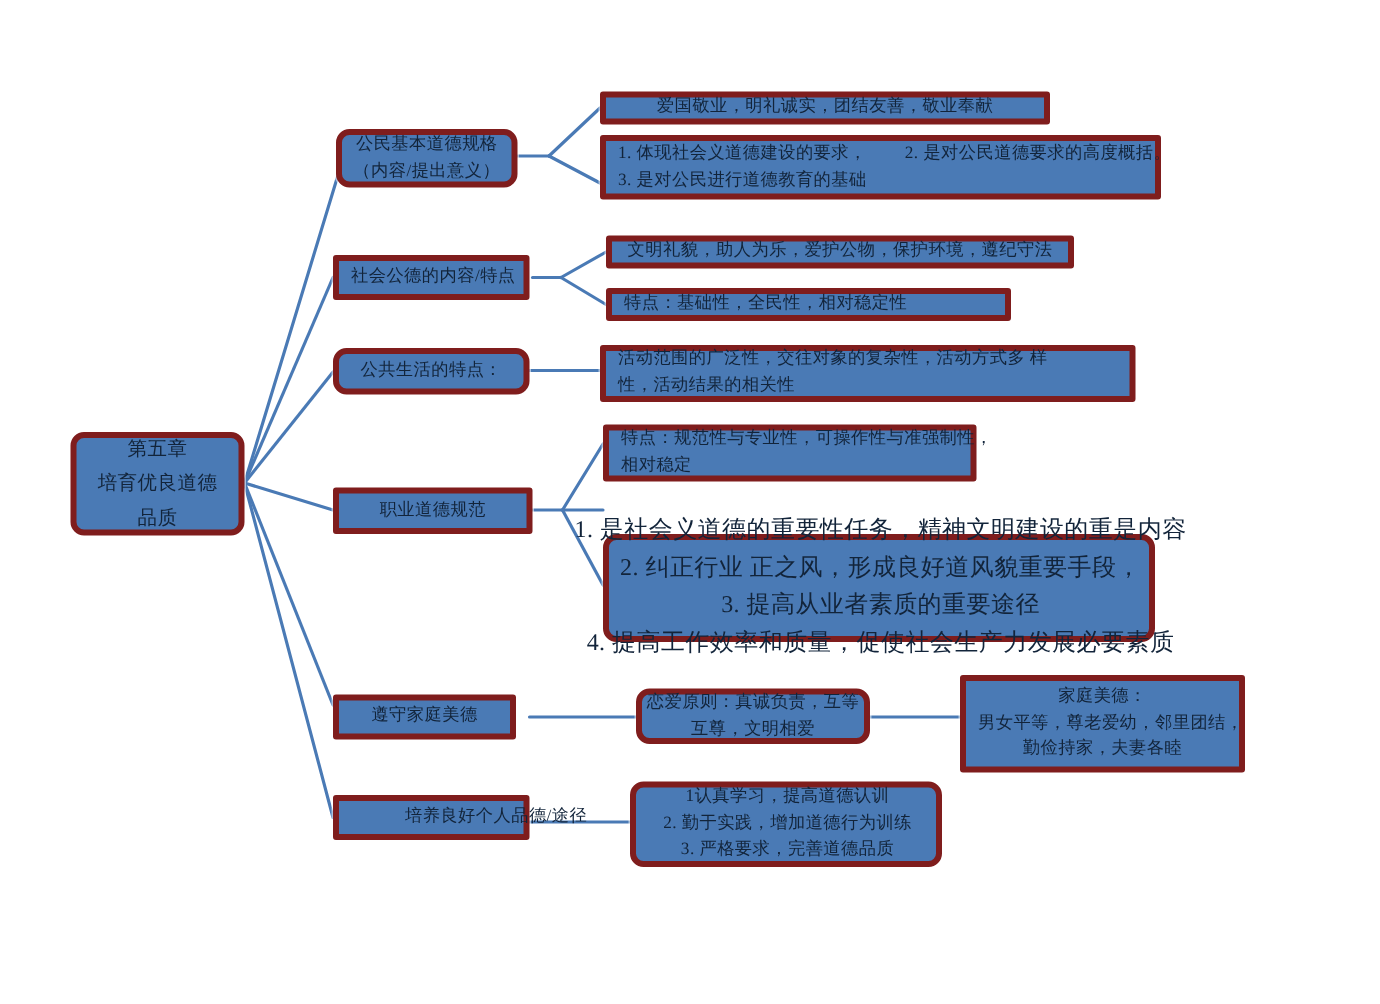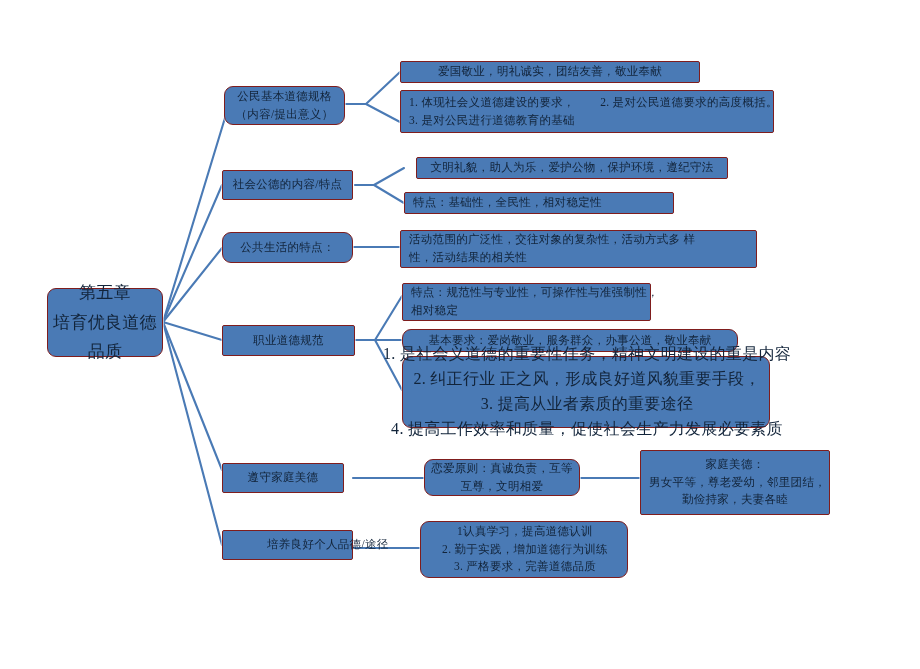--- a/index.html
+++ b/index.html
@@ -23,21 +23,21 @@
     left: 0;
     top: 0;
     width: 920px;
     height: 669px;
     pointer-events: none;
   }
   .node {
     position: absolute;
     box-sizing: border-box;
     background: #4a7ab5;
-    border: 1px solid #7f1d1d;
+    border: 4px solid #7f1d1d;
     color: #12243a;
     display: flex;
     flex-direction: column;
     justify-content: center;
     font-size: 11.5px;
     line-height: 1.55;
     letter-spacing: 0.3px;
     box-shadow: 0 0 0 1px rgba(255,255,255,0.55);
   }
   .node.rounded {
@@ -57,21 +57,21 @@
   .left {
     text-align: left;
   }
   .pad-c {
     padding: 4px 8px;
   }
   .pad-l {
     padding: 5px 6px 5px 8px;
   }
   .root {
-    font-size: 17px;
+    font-size: 13px;
     line-height: 1.75;
   }
   .big {
     font-size: 16px;
   }
 </style>
 </head>
 <body>
 
 <div id="canvas">
@@ -127,21 +127,21 @@
 
   <div class="node sharp left pad-l" style="left:400px; top:90px; width:374px; height:43px;">
     <span class="ln">1. 体现社会义道德建设的要求，        2. 是对公民道德要求的高度概括。</span>
     <span class="ln">3. 是对公民进行道德教育的基础</span>
   </div>
 
   <div class="node sharp center pad-c" style="left:222px; top:170px; width:131px; height:30px;">
     <span class="ln">社会公德的内容/特点</span>
   </div>
 
-  <div class="node sharp center pad-c" style="left:404px; top:157px; width:312px; height:22px;margin-left:12px;">
+  <div class="node sharp center pad-c" style="left:404px; top:157px; width:312px; height:22px;">
     <span class="ln">文明礼貌，助人为乐，爱护公物，保护环境，遵纪守法</span>
   </div>
 
   <div class="node sharp left pad-l" style="left:404px; top:192px; width:270px; height:22px;">
     <span class="ln">特点：基础性，全民性，相对稳定性</span>
   </div>
 
   <div class="node rounded center pad-c" style="left:222px; top:232px; width:131px; height:31px;">
     <span class="ln">公共生活的特点：</span>
   </div>
@@ -153,23 +153,20 @@
 
   <div class="node sharp center pad-c" style="left:222px; top:325px; width:133px; height:31px;">
     <span class="ln">职业道德规范</span>
   </div>
 
   <div class="node sharp left pad-l" style="left:402px; top:283px; width:249px; height:38px;">
     <span class="ln">特点：规范性与专业性，可操作性与准强制性，</span>
     <span class="ln">相对稳定</span>
   </div>
 
-  <div class="node rounded center pad-c" style="left:402px; top:329px; width:336px; height:23px;">
-    <span class="ln">基本要求：爱岗敬业，服务群众，办事公道，敬业奉献</span>
-  </div>
 
   <div class="node rounded left pad-l big" style="left:402px; top:356px; width:368px; height:72px;">
     <span class="ln">1. 是社会义道德的重要性任务，精神文明建设的重是内容</span>
     <span class="ln">2. 纠正行业 正之风，形成良好道风貌重要手段，</span>
     <span class="ln">3. 提高从业者素质的重要途径</span>
     <span class="ln">4. 提高工作效率和质量，促使社会生产力发展必要素质</span>
   </div>
 
   <div class="node sharp center pad-c" style="left:222px; top:463px; width:122px; height:30px;">
     <span class="ln">遵守家庭美德</span>

